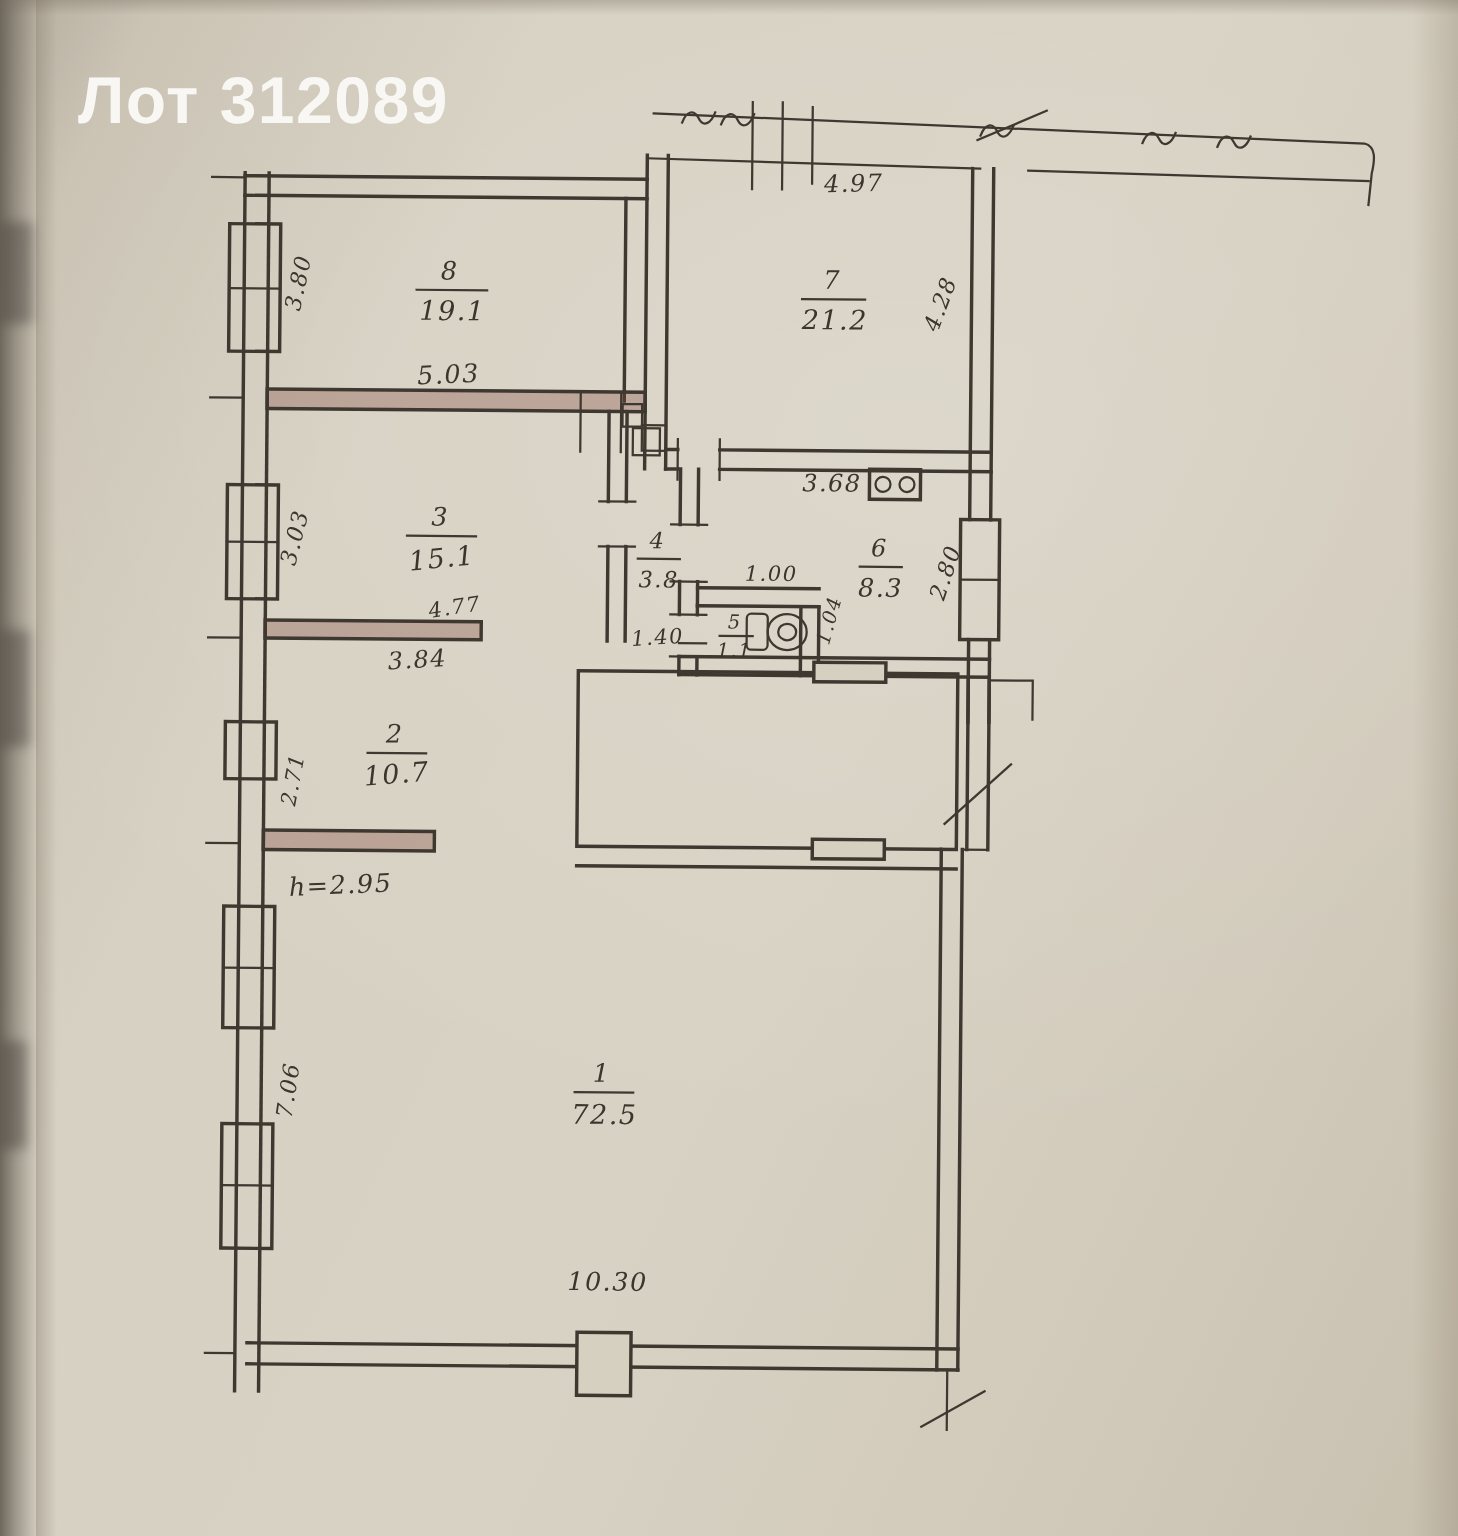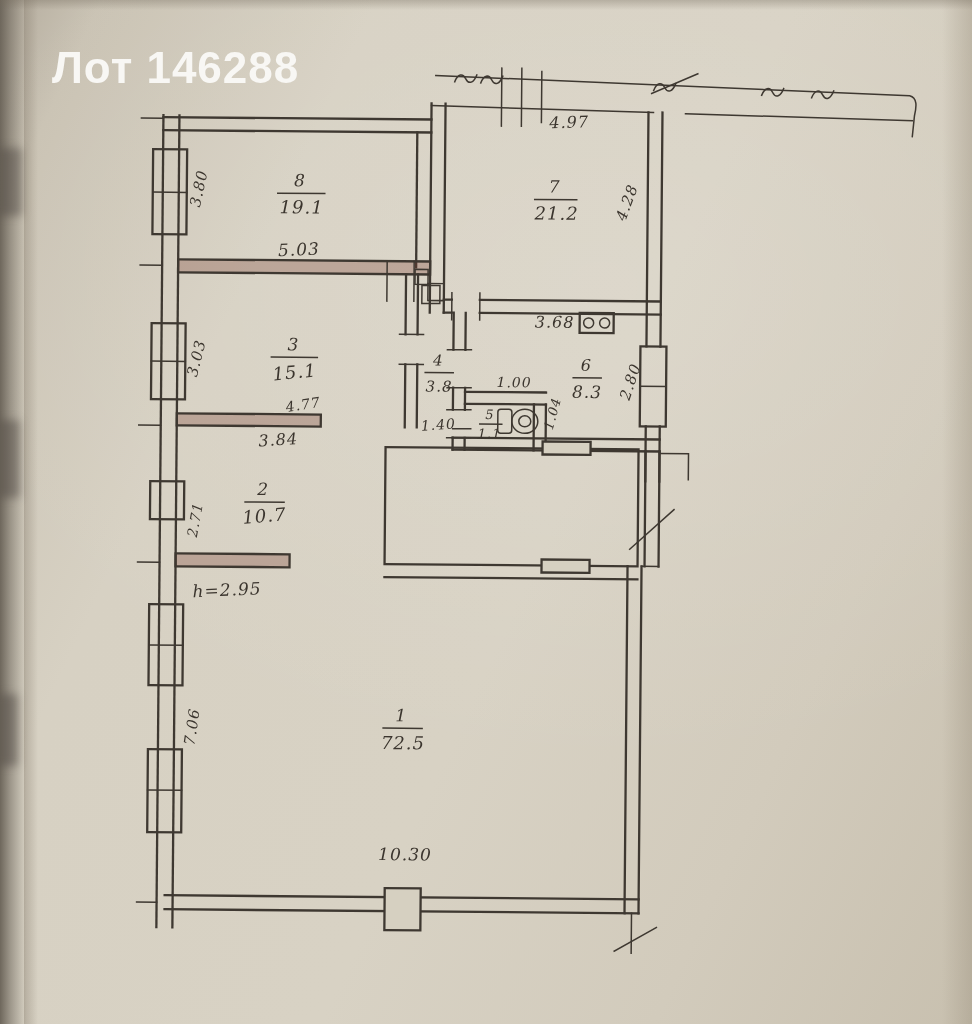--- a/index.html
+++ b/index.html
@@ -207,14 +207,14 @@
       <text x="513" y="387" font-size="14">1.00</text>
       <text x="438" y="430" font-size="14" transform="rotate(-4 438 430)">1.40</text>
       <text x="556" y="414" font-size="13" transform="rotate(-75 556 414)">1.04</text>
       <text x="200" y="523" font-size="14" transform="rotate(-80 200 523)">2.71</text>
       <text x="228" y="598" font-size="17" transform="rotate(-3 228 598)">h=2.95</text>
       <text x="199" y="730" font-size="15" transform="rotate(-82 199 730)">7.06</text>
       <text x="408" y="861" font-size="17" letter-spacing="3">10.30</text>
     </g>
   </svg>
 
-  <div class="title">Лот 146288</div>
+  <div class="title">Лот 312089</div>
 </div>
 
 </body></html>

